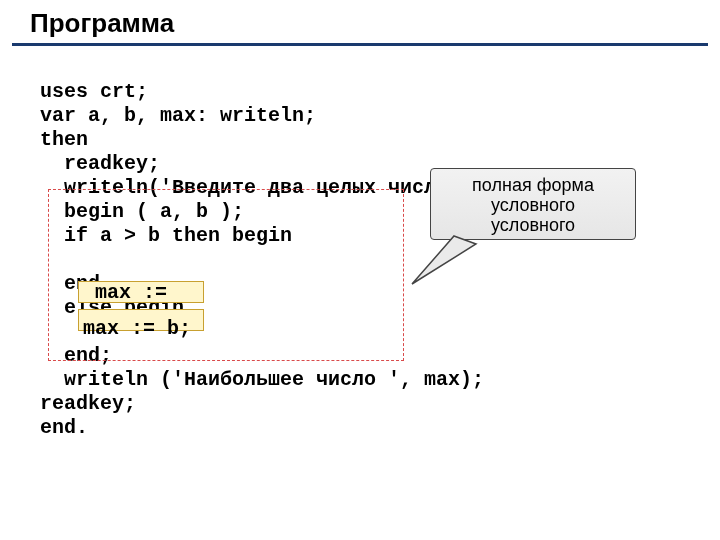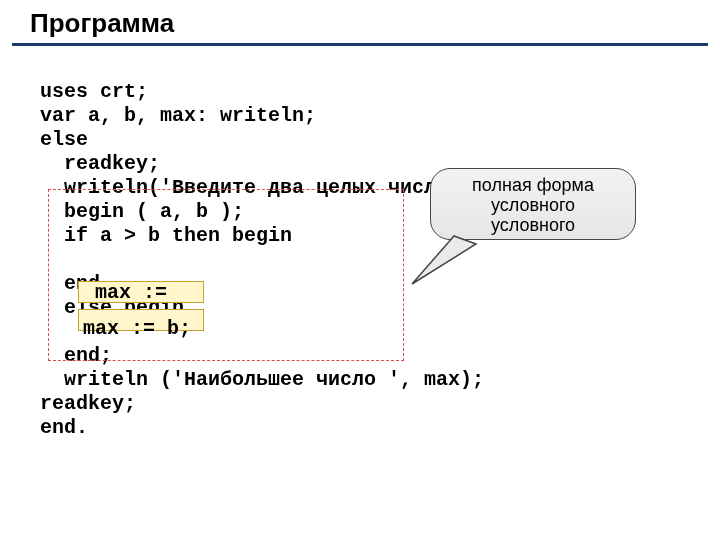--- a/index.html
+++ b/index.html
@@ -66,21 +66,21 @@
     line-height: 22px;
     padding: 8px 4px;
   }
   .callout {
     position: absolute;
     left: 430px;
     top: 168px;
     width: 206px;
     height: 72px;
     border: 1.5px solid #444;
-    border-radius: 20px;
+    border-radius: 4px;
     background: linear-gradient(#f2f2f2, #e6e6e6);
     font-family: Arial, sans-serif;
     font-size: 18px;
     font-weight: normal;
     text-align: center;
     padding: 6px 4px;
     line-height: 20px;
   }
   .callout-tail {
     position: absolute;
@@ -96,21 +96,21 @@
   }
 </style>
 </head>
 <body>
 
 <div class="title">Программа</div>
 
 <div class="code">
 <span>uses crt;</span>
 <span>var a, b, max: writeln;</span>
-<span>else</span>
+<span>then</span>
 <span>  readkey;</span>
 <span>  writeln('Введите два целых числа');</span>
 <span>  begin ( a, b );</span>
 <span>  if a &gt; b then begin</span>
 <span>   </span>
 <span>  end</span>
 <span>  else begin</span>
 <span>   </span>
 <span>  end;</span>
 <span>  writeln ('Наибольшее число ', max);</span>

